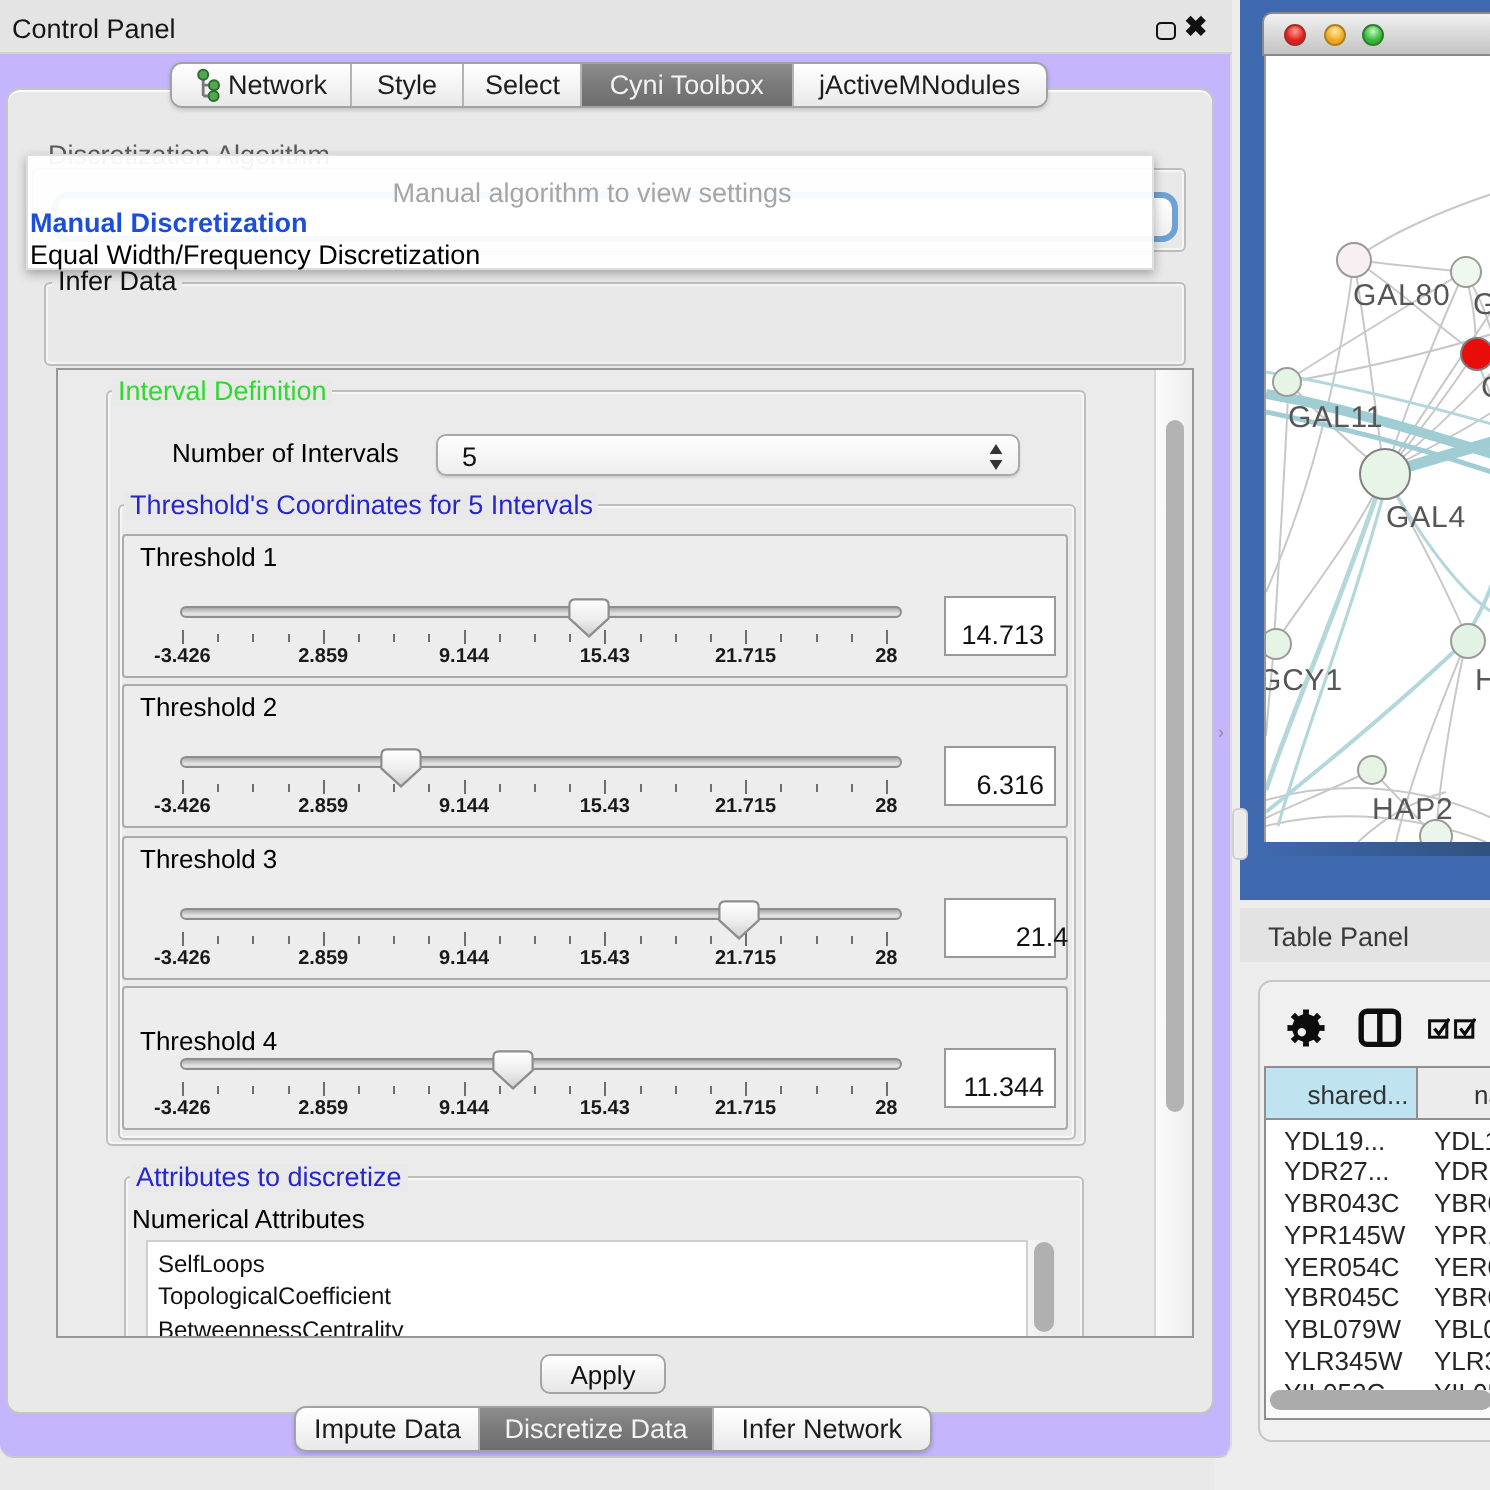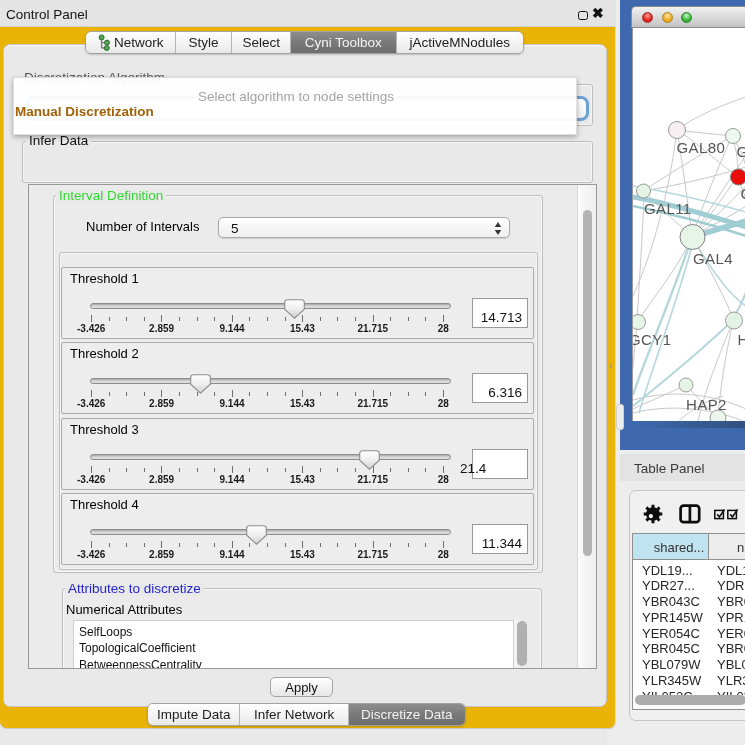--- a/index.html
+++ b/index.html
@@ -14,21 +14,21 @@
 .seg{height:100%;display:flex;align-items:center;justify-content:center;font-size:13.5px;color:#1d1d1d;border-right:1px solid #b3b3b3;background:linear-gradient(#ffffff,#f3f3f3 55%,#e9e9e9)}
 .seg:last-child{border-right:none}
 .seg.dark{background:linear-gradient(#8d8d8d,#787878 55%,#6e6e6e);color:#f3f3f3}
 .tabgrp{position:absolute;display:flex;border:1px solid #a2a2a2;border-radius:6px;overflow:hidden;box-shadow:0 1px 2px rgba(0,0,0,.18)}
 .row{position:absolute;font-size:13px;color:#262626;white-space:nowrap}
 </style></head>
 <body>
 
 <div class="abs" style="left:607px;top:0;width:138px;height:745px;background:#ededed"></div>
 
-<div class="abs" style="left:0;top:0;width:616px;height:729px;background:#eab308;border-right:1px solid #dcdcdc;border-bottom:1px solid #c9c9c9;border-radius:0 0 7px 7px">
+<div class="abs" style="left:0;top:0;width:616px;height:729px;background:#c4b5fd;border-right:1px solid #dcdcdc;border-bottom:1px solid #c9c9c9;border-radius:0 0 7px 7px">
 
   <div class="abs" style="left:0;top:0;width:616px;height:27px;background:#e4e4e4;border-bottom:1px solid #d2d2d2"></div>
   <div class="abs" style="left:6px;top:7px;font-size:13.5px;color:#151515">Control Panel</div>
   <div class="abs" style="left:578px;top:11px;width:10px;height:8.5px;border:1.6px solid #111;border-radius:2.5px"></div>
   <div class="abs" style="left:592px;top:5px;font-size:14px;font-weight:bold;color:#111">✖</div>
 
   <div class="abs" style="left:3px;top:44px;width:604px;height:663px;background:#e9e9e9;border:1px solid #c5c5c5;border-radius:7px;box-shadow:inset 0 1px 0 rgba(255,255,255,.8)"></div>
 
   <div class="tabgrp" style="left:85px;top:31px;width:439px;height:23px">
     <div class="seg" style="width:90px"><svg width="13" height="17" viewBox="0 0 13 17" style="margin-right:4px">
@@ -62,20 +62,21 @@
     <div class="gtitle" style="left:56px;top:189px;color:#30d930">Interval Definition</div>
     <div class="blab abs" style="left:86px;top:219px">Number of Intervals</div>
     <div class="combo abs" style="left:218px;top:217px;width:292px;height:21px">
       <div class="abs" style="left:12px;top:3px;font-size:13.5px;color:#111">5</div>
       <svg class="abs" style="right:7px;top:3px" width="8" height="15" viewBox="0 0 8 15">
             <path d="M4 1 L7.2 6 H0.8 Z" fill="#333"></path>
             <path d="M4 14 L7.2 9 H0.8 Z" fill="#333"></path>
           </svg>
     </div>
     <div class="group" style="left:59px;top:252px;width:479px;height:318px"></div>
+    <div class="gtitle" style="left:62px;top:246px;color:#2626cc">Threshold's Coordinates for 5 Intervals</div>
     <div class="tpanel" style="left:61px;top:267px;width:473px;height:72px"></div>
     <div class="blab abs" style="left:70px;top:271px">Threshold 1</div>
     <div class="abs" style="left:90px;top:303px;width:361px;height:6px;border:1px solid #8d8d8d;border-radius:3px;background:linear-gradient(#a9a9a9,#e3e3e3 70%,#d6d6d6)"></div>
     <div class="abs" style="left:91px;top:317px;width:354px;height:3.5px;background:repeating-linear-gradient(to right,#6e6e6e 0 1px,transparent 1px 17.6px)"></div>
     <div class="abs" style="left:91px;top:315px;width:354px;height:6.5px;background:repeating-linear-gradient(to right,#6e6e6e 0 1px,transparent 1px 70.4px)"></div>
     <div class="ticklab" style="left:91.2px;top:323.0px">-3.426</div>
     <div class="ticklab" style="left:161.6px;top:323.0px">2.859</div>
     <div class="ticklab" style="left:232.0px;top:323.0px">9.144</div>
     <div class="ticklab" style="left:302.4px;top:323.0px">15.43</div>
     <div class="ticklab" style="left:372.8px;top:323.0px">21.715</div>
@@ -130,23 +131,23 @@
           <defs>
             <linearGradient id="thg450" x1="0" y1="0" x2="0" y2="1">
               <stop offset="0" stop-color="#ffffff"></stop>
               <stop offset=".55" stop-color="#ececec"></stop>
               <stop offset="1" stop-color="#cfcfcf"></stop>
             </linearGradient>
           </defs>
           <path d="M3.5 .7 H17.5 Q20.3 .7 20.3 3.5 V10.2 L10.5 19.2 L.7 10.2 V3.5 Q.7 .7 3.5 .7 Z" fill="url(#thg450)" stroke="#8d8d8d" stroke-width="1.1"></path>
         </svg>
     <div class="abs" style="left:472px;top:449px;width:56px;height:30px;background:#fff;border:1px solid #999;"></div>
-    <div class="abs" style="left:460px;top:461px;width:50px;text-align:left;font-size:13.5px;color:#111">21.4</div>
+    <div class="abs" style="left:496px;top:461px;width:50px;text-align:center;font-size:13.5px;color:#111">21.4</div>
     <div class="tpanel" style="left:61px;top:493px;width:473px;height:72px"></div>
-    <div class="blab abs" style="left:70px;top:497px">Threshold 4</div>
+    <div class="blab abs" style="left:70px;top:513px">Threshold 4</div>
     <div class="abs" style="left:90px;top:529px;width:361px;height:6px;border:1px solid #8d8d8d;border-radius:3px;background:linear-gradient(#a9a9a9,#e3e3e3 70%,#d6d6d6)"></div>
     <div class="abs" style="left:91px;top:543px;width:354px;height:3.5px;background:repeating-linear-gradient(to right,#6e6e6e 0 1px,transparent 1px 17.6px)"></div>
     <div class="abs" style="left:91px;top:541px;width:354px;height:6.5px;background:repeating-linear-gradient(to right,#6e6e6e 0 1px,transparent 1px 70.4px)"></div>
     <div class="ticklab" style="left:91.2px;top:549.0px">-3.426</div>
     <div class="ticklab" style="left:161.6px;top:549.0px">2.859</div>
     <div class="ticklab" style="left:232.0px;top:549.0px">9.144</div>
     <div class="ticklab" style="left:302.4px;top:549.0px">15.43</div>
     <div class="ticklab" style="left:372.8px;top:549.0px">21.715</div>
     <div class="ticklab" style="left:443.2px;top:549.0px">28</div>
     <svg class="abs" style="left:246.1px;top:525px" width="21" height="20" viewBox="0 0 21 20">
@@ -174,28 +175,29 @@
 
   </div>
   </div>
 
   <div class="abs" style="left:577px;top:185px;width:19px;height:483px;background:linear-gradient(to right,#fbfbfb,#eeeeee);border-left:1px solid #d8d8d8"></div>
   <div class="abs" style="left:583px;top:210px;width:9px;height:346px;background:#b3b3b3;border-radius:4.5px"></div>
 
   <div class="abs" style="left:270px;top:677px;width:63px;height:20px;background:linear-gradient(#ffffff,#f1f1f1 55%,#e6e6e6);border:1px solid #a5a5a5;border-radius:5px;text-align:center;font-size:13px;color:#111;line-height:19px">Apply</div>
   <div class="tabgrp" style="left:147px;top:703px;width:319px;height:23px">
     <div class="seg" style="width:93px">Impute Data</div>
+    <div class="seg dark" style="width:117px">Discretize Data</div>
     <div class="seg" style="width:109px">Infer Network</div>
-    <div class="seg dark" style="width:117px">Discretize Data</div>
   </div>
 </div>
 
 <div class="abs" style="left:13px;top:77px;width:564px;height:58px;background:rgba(255,255,255,.94);border:1px solid #dedede;box-shadow:0 2px 5px rgba(0,0,0,.3);z-index:30">
-  <div class="abs" style="left:0;top:11px;width:564px;text-align:center;font-size:13.5px;color:#a5a5a5">Select algorithm to node settings</div>
-  <div class="abs" style="left:1px;top:26px;font-size:13.5px;font-weight:bold;color:#a16207">Manual Discretization</div>
+  <div class="abs" style="left:0;top:11px;width:564px;text-align:center;font-size:13.5px;color:#a5a5a5">Manual algorithm to view settings</div>
+  <div class="abs" style="left:1px;top:26px;font-size:13.5px;font-weight:bold;color:#1d4ed8">Manual Discretization</div>
+  <div class="abs" style="left:1px;top:42px;font-size:13.5px;color:#000">Equal Width/Frequency Discretization</div>
 </div>
 
 <div class="abs" style="left:620px;top:0;width:125px;height:450px;background:#3e69ae"></div>
 <div class="abs" style="left:631px;top:420px;width:114px;height:8px;background:linear-gradient(to right,#3e69ae,#31517f)"></div>
 
 <div class="abs" style="left:631px;top:6px;width:114px;height:21.5px;background:linear-gradient(#f2f2f2,#dcdcdc 45%,#c3c3c3);border:1px solid #8a8a8a;border-radius:5px 0 0 0;border-right:none"></div>
 <div class="abs" style="left:642.0px;top:11.5px;width:11px;height:11px;border-radius:50%;background:radial-gradient(circle at 50% 30%, #ff9d94 0%, #e0201b 60%);border:1px solid #9f2e26"></div>
 <div class="abs" style="left:661.5px;top:11.5px;width:11px;height:11px;border-radius:50%;background:radial-gradient(circle at 50% 30%, #ffe9a8 0%, #f0a71f 60%);border:1px solid #a8831c"></div>
 <div class="abs" style="left:681.0px;top:11.5px;width:11px;height:11px;border-radius:50%;background:radial-gradient(circle at 50% 30%, #c4f7c6 0%, #34b534 60%);border:1px solid #2f7e30"></div>
 

